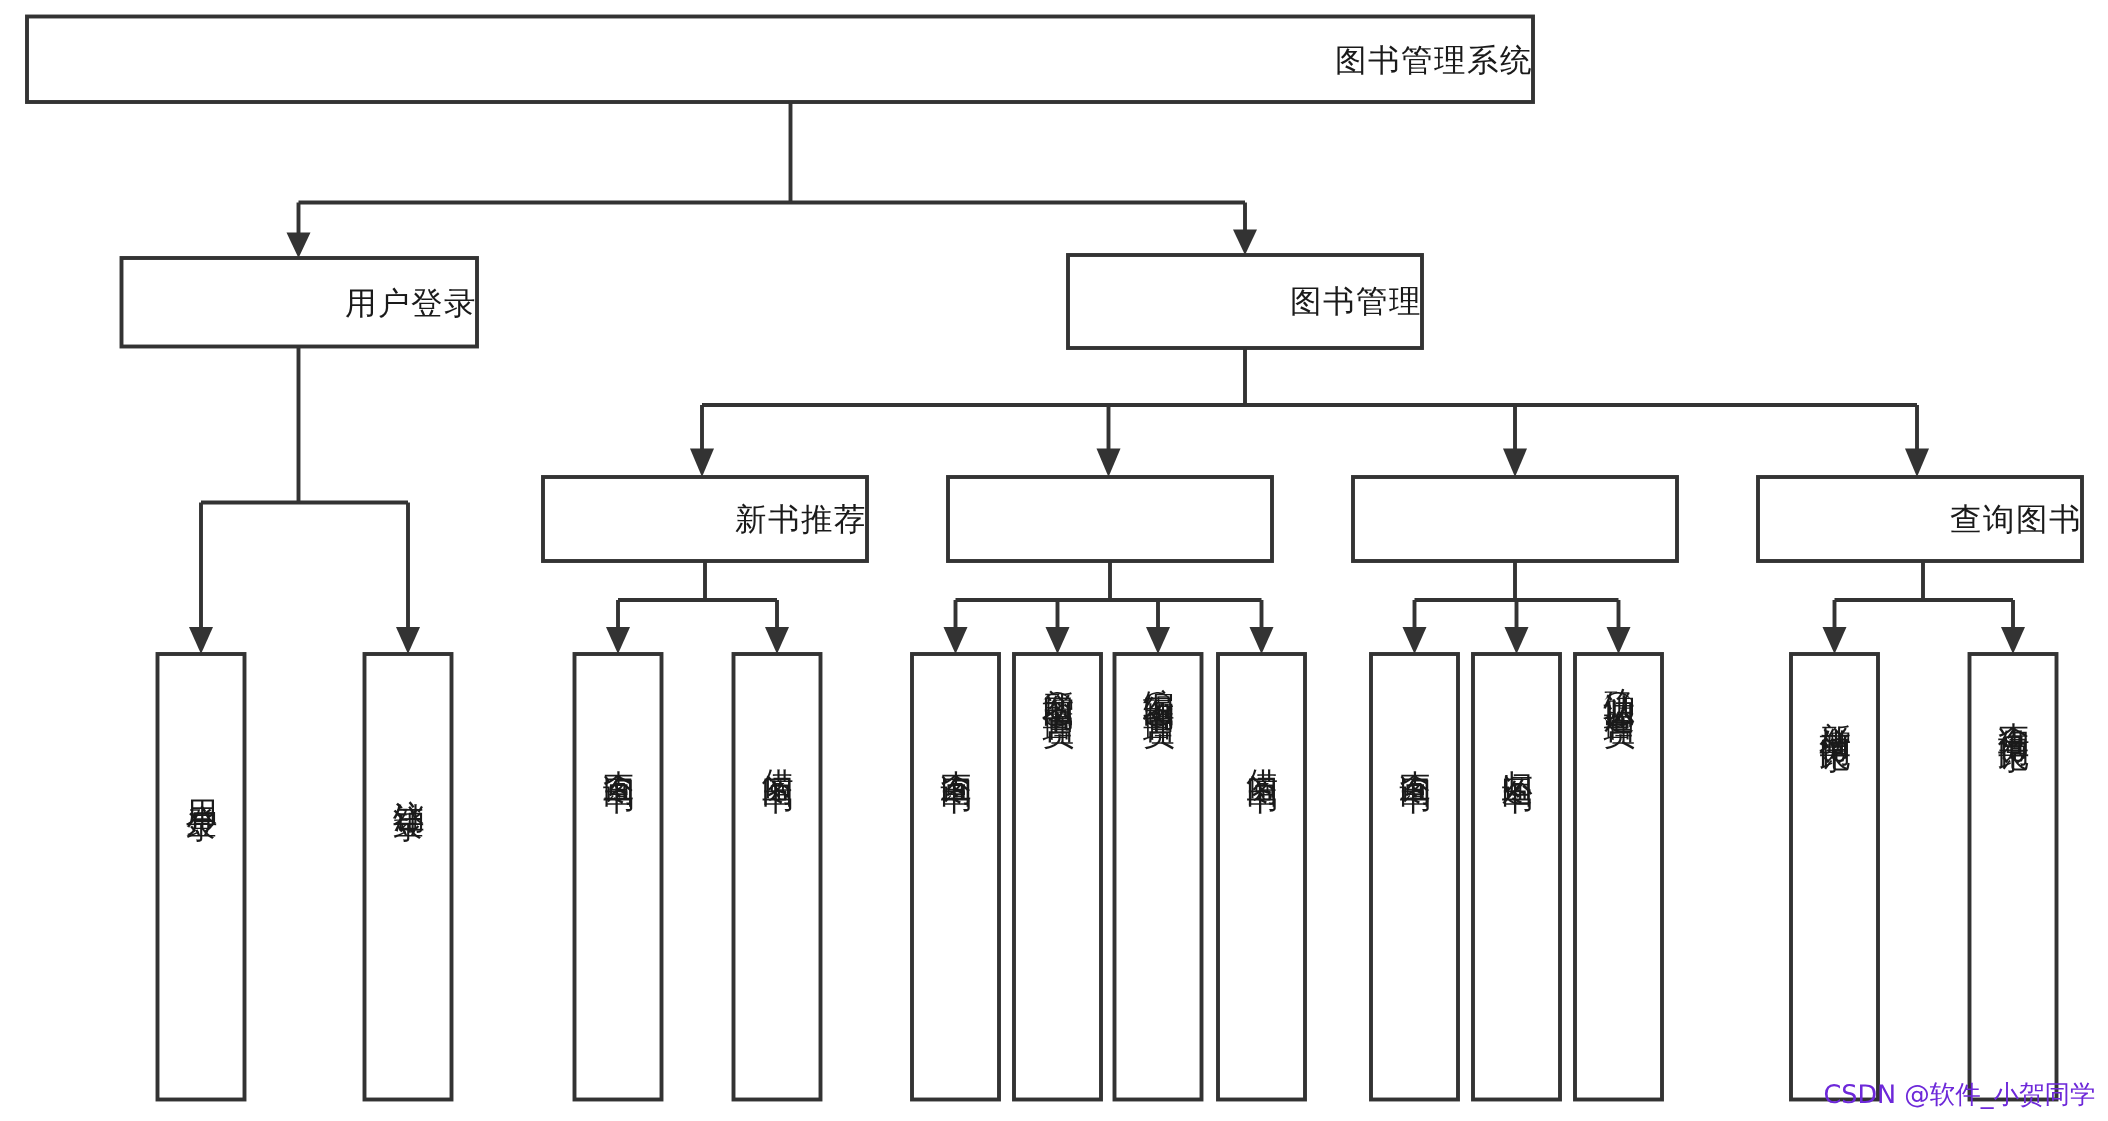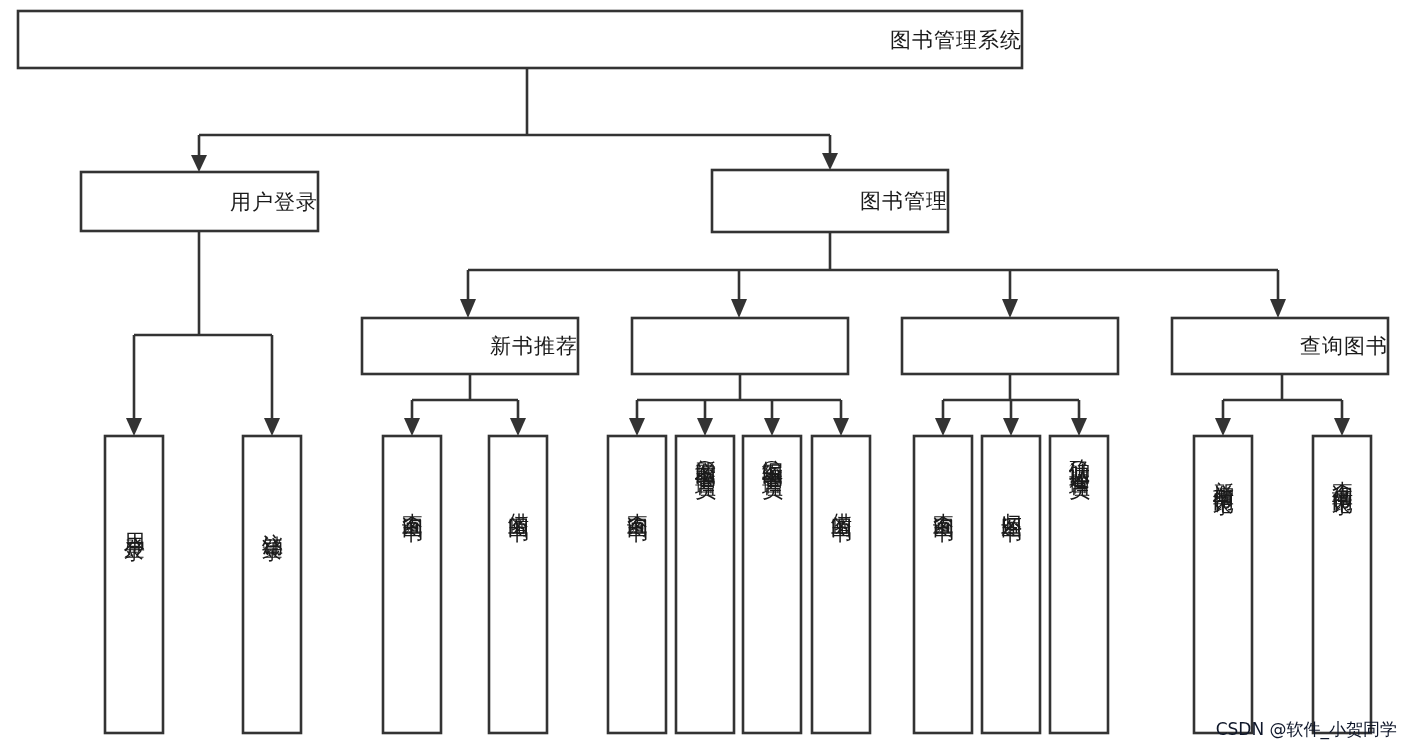--- a/index.html
+++ b/index.html
@@ -71,21 +71,21 @@
     color: #1a1a1a;
     letter-spacing: 1px;
     white-space: nowrap;
   }
   .watermark {
     position: absolute;
     right: 8px;
     bottom: 6px;
     font-family: "DejaVu Sans", "Liberation Sans", sans-serif;
     font-size: 17px;
-    color: #0f172a;
+    color: #6d28d9;
     white-space: nowrap;
     user-select: none;
   }
 </style>
 </head>
 <body>
 
 <div id="diagram-root">
 
   <svg id="flow-svg" viewBox="0 0 1405 747" xmlns="http://www.w3.org/2000/svg">

